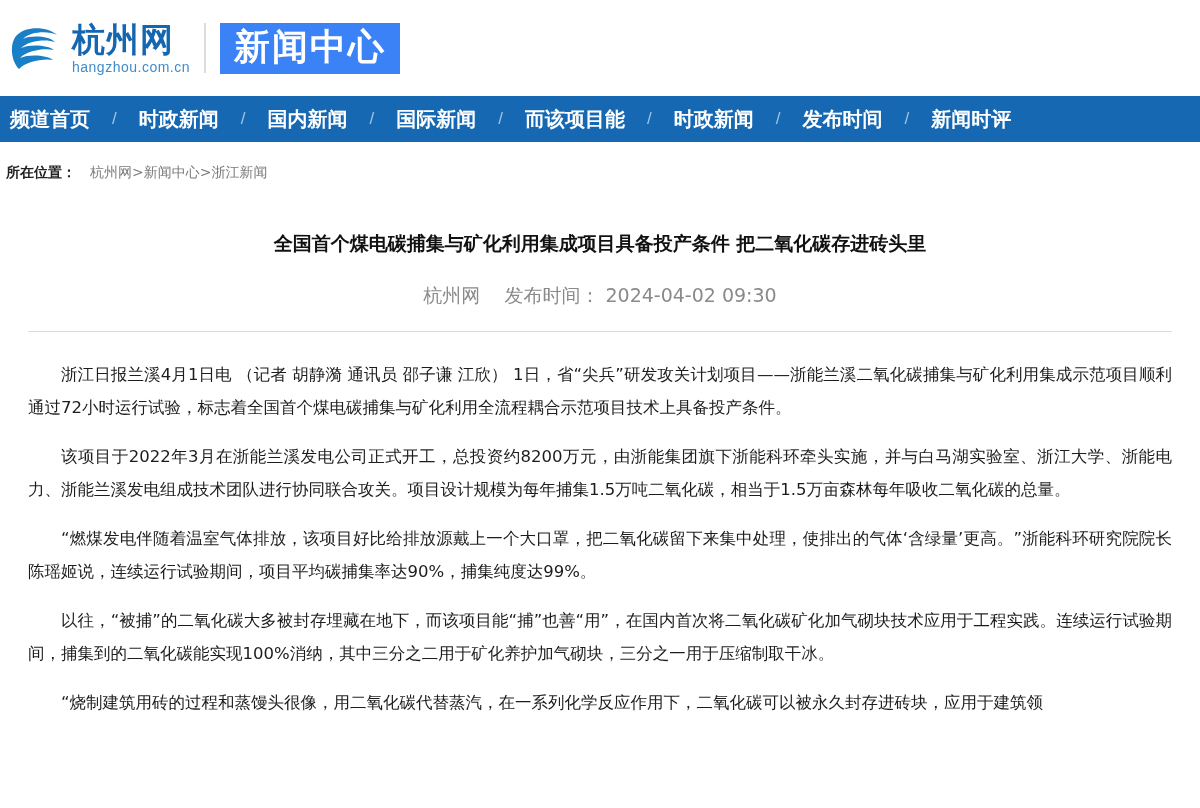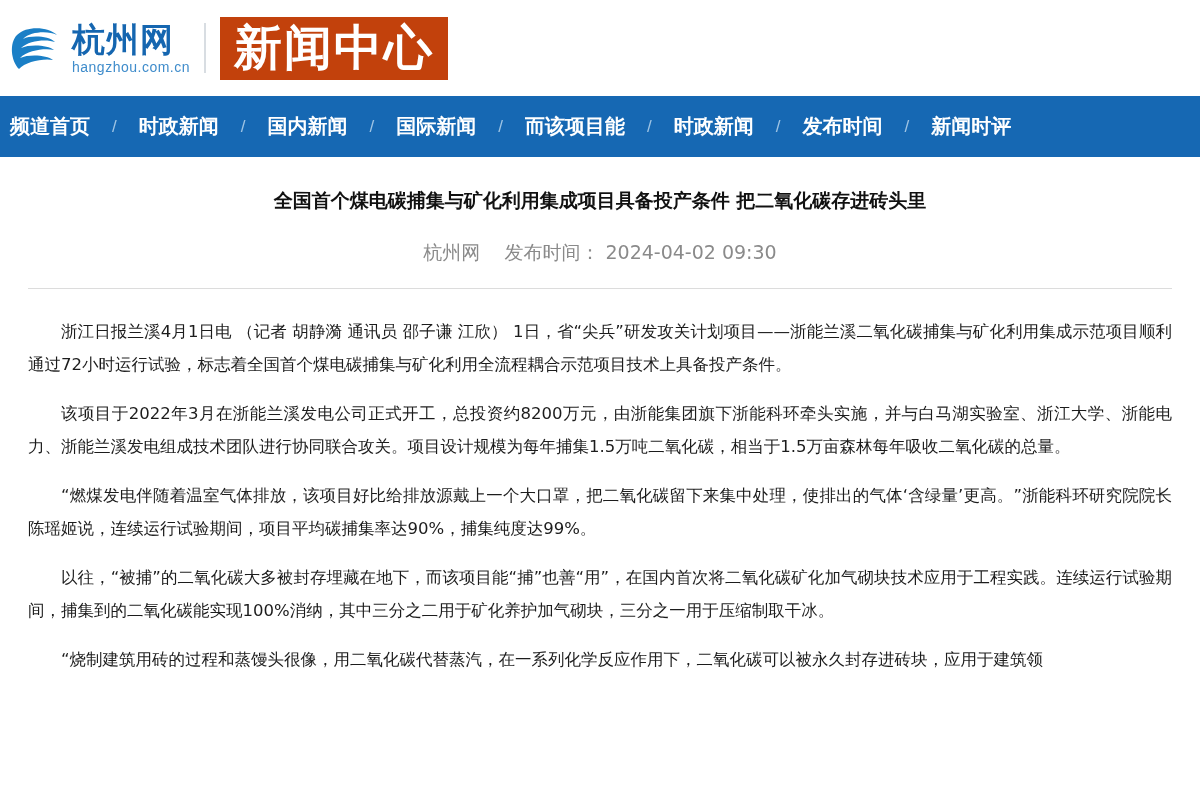--- a/index.html
+++ b/index.html
@@ -45,34 +45,34 @@
     letter-spacing: 0.5px;
     margin-top: 4px;
   }
   .divider-vert {
     width: 2px;
     height: 50px;
     background: #d8dde2;
     margin: 0 14px 0 14px;
   }
   .news-center {
-    background: #c2410c;
+    background: #3b82f6;
     color: #ffffff;
-    font-size: 48px;
+    font-size: 36px;
     font-weight: bold;
     padding: 6px 14px 9px 14px;
     letter-spacing: 2px;
     line-height: 1;
     font-family: "DejaVu Sans", "Liberation Sans", sans-serif;
   }
 
   
   .navbar {
     background: #1668b3;
-    height: 61px;
+    height: 46px;
     display: flex;
     align-items: center;
     padding-left: 0;
   }
   .nav-item {
     color: #ffffff;
     font-size: 20px;
     font-weight: bold;
     padding: 0 22px;
     white-space: nowrap;
@@ -173,20 +173,24 @@
     <span class="nav-sep">/</span>
     <a class="nav-item">而该项目能</a>
     <span class="nav-sep">/</span>
     <a class="nav-item">时政新闻</a>
     <span class="nav-sep">/</span>
     <a class="nav-item">发布时间</a>
     <span class="nav-sep">/</span>
     <a class="nav-item">新闻时评</a>
   </div>
 
+  <div class="breadcrumb">
+    <span class="breadcrumb-label">所在位置：</span>
+    <span class="breadcrumb-path">杭州网&gt;新闻中心&gt;浙江新闻</span>
+  </div>
 
   <div class="article">
     <h1 class="article-title">全国首个煤电碳捕集与矿化利用集成项目具备投产条件 把二氧化碳存进砖头里</h1>
     <div class="article-meta">
       <span>杭州网</span>
       <span class="meta-gap"></span>
       <span>发布时间：</span>
       <span>2024-04-02 09:30</span>
     </div>
     <hr class="rule">

